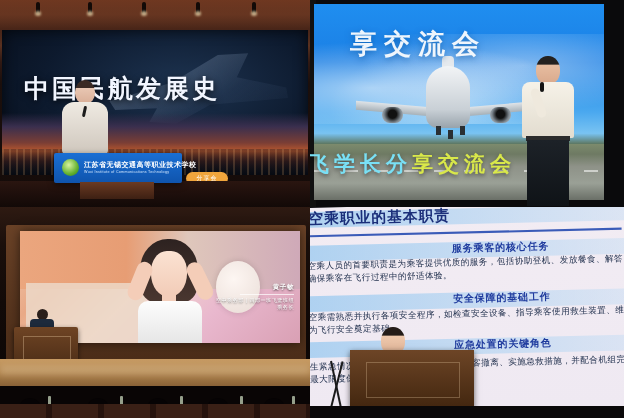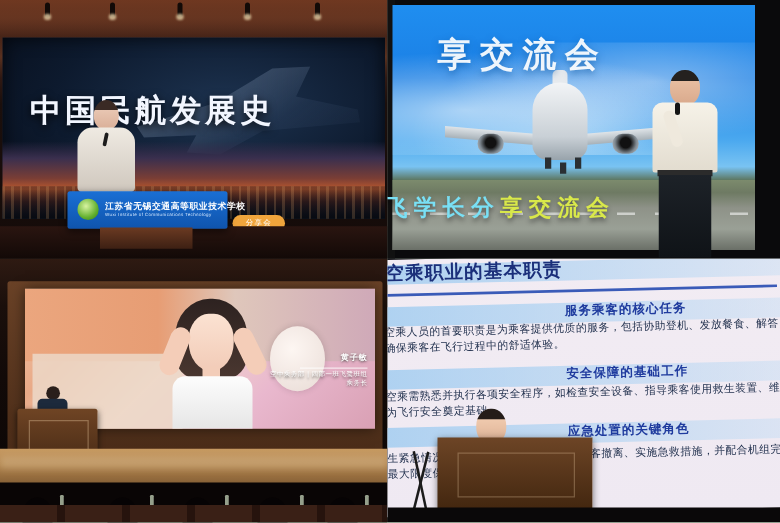--- a/index.html
+++ b/index.html
@@ -74,21 +74,21 @@
   .p2 .jet .wl{left:-8px;transform:skewY(5deg);}
   .p2 .jet .wr{left:102px;transform:skewY(-5deg);}
   .p2 .jet .eng{position:absolute;top:41px;width:21px;height:16px;border-radius:9px;
     background:radial-gradient(circle at 50% 45%,#111 30%,#7e8890 62%,#d2d8dc);}
   .p2 .jet .el{left:18px;} .p2 .jet .er{left:126px;}
   .p2 .jet .tail{position:absolute;left:78px;top:-10px;width:12px;height:20px;background:#e6eaee;border-radius:4px;}
   .p2 .jet .gear{position:absolute;top:60px;width:5px;height:9px;background:#2a2f33;}
   .p2 .jet .g1{left:72px;} .p2 .jet .g2{left:96px;} .p2 .jet .g3{left:84px;top:64px;}
   .p2 .slideTitle{position:absolute;left:36px;top:22px;color:rgba(255,255,255,.92);font-size:27px;
     font-weight:700;letter-spacing:7px;font-family:"DejaVu Serif",serif;text-shadow:0 2px 6px rgba(0,70,140,.5);white-space:nowrap;}
-  .p2 .banner{position:absolute;left:-6px;bottom:22px;width:300px;color:#79e0f5;font-size:18px;font-weight:800;
+  .p2 .banner{position:absolute;left:-6px;bottom:22px;width:300px;color:#79e0f5;font-size:21px;font-weight:800;
     letter-spacing:5px;white-space:nowrap;text-shadow:0 2px 4px rgba(0,0,0,.45);}
   .p2 .banner span.y{color:#d9e84a;}
   .p2 .man{position:absolute;left:210px;top:56px;width:56px;height:150px;}
   .p2 .man .head{position:absolute;left:16px;top:0;width:24px;height:28px;border-radius:48% 48% 44% 44%;
     background:linear-gradient(180deg,#24211f 0%,#24211f 30%,#e7bda0 31%,#d9a98c 100%);}
   .p2 .man .shirt{position:absolute;left:2px;top:26px;width:52px;height:56px;border-radius:8px 8px 2px 2px;
     background:linear-gradient(180deg,#f6f2e8,#e2dccf);}
   .p2 .man .belt{position:absolute;left:6px;top:80px;width:44px;height:5px;background:#2b2b2b;}
   .p2 .man .pants{position:absolute;left:7px;top:84px;width:42px;height:66px;background:linear-gradient(180deg,#1d2228,#0f1317);}
   .p2 .man .arm{position:absolute;left:14px;top:32px;width:9px;height:30px;background:#efe9dd;border-radius:5px;transform:rotate(-18deg);}

